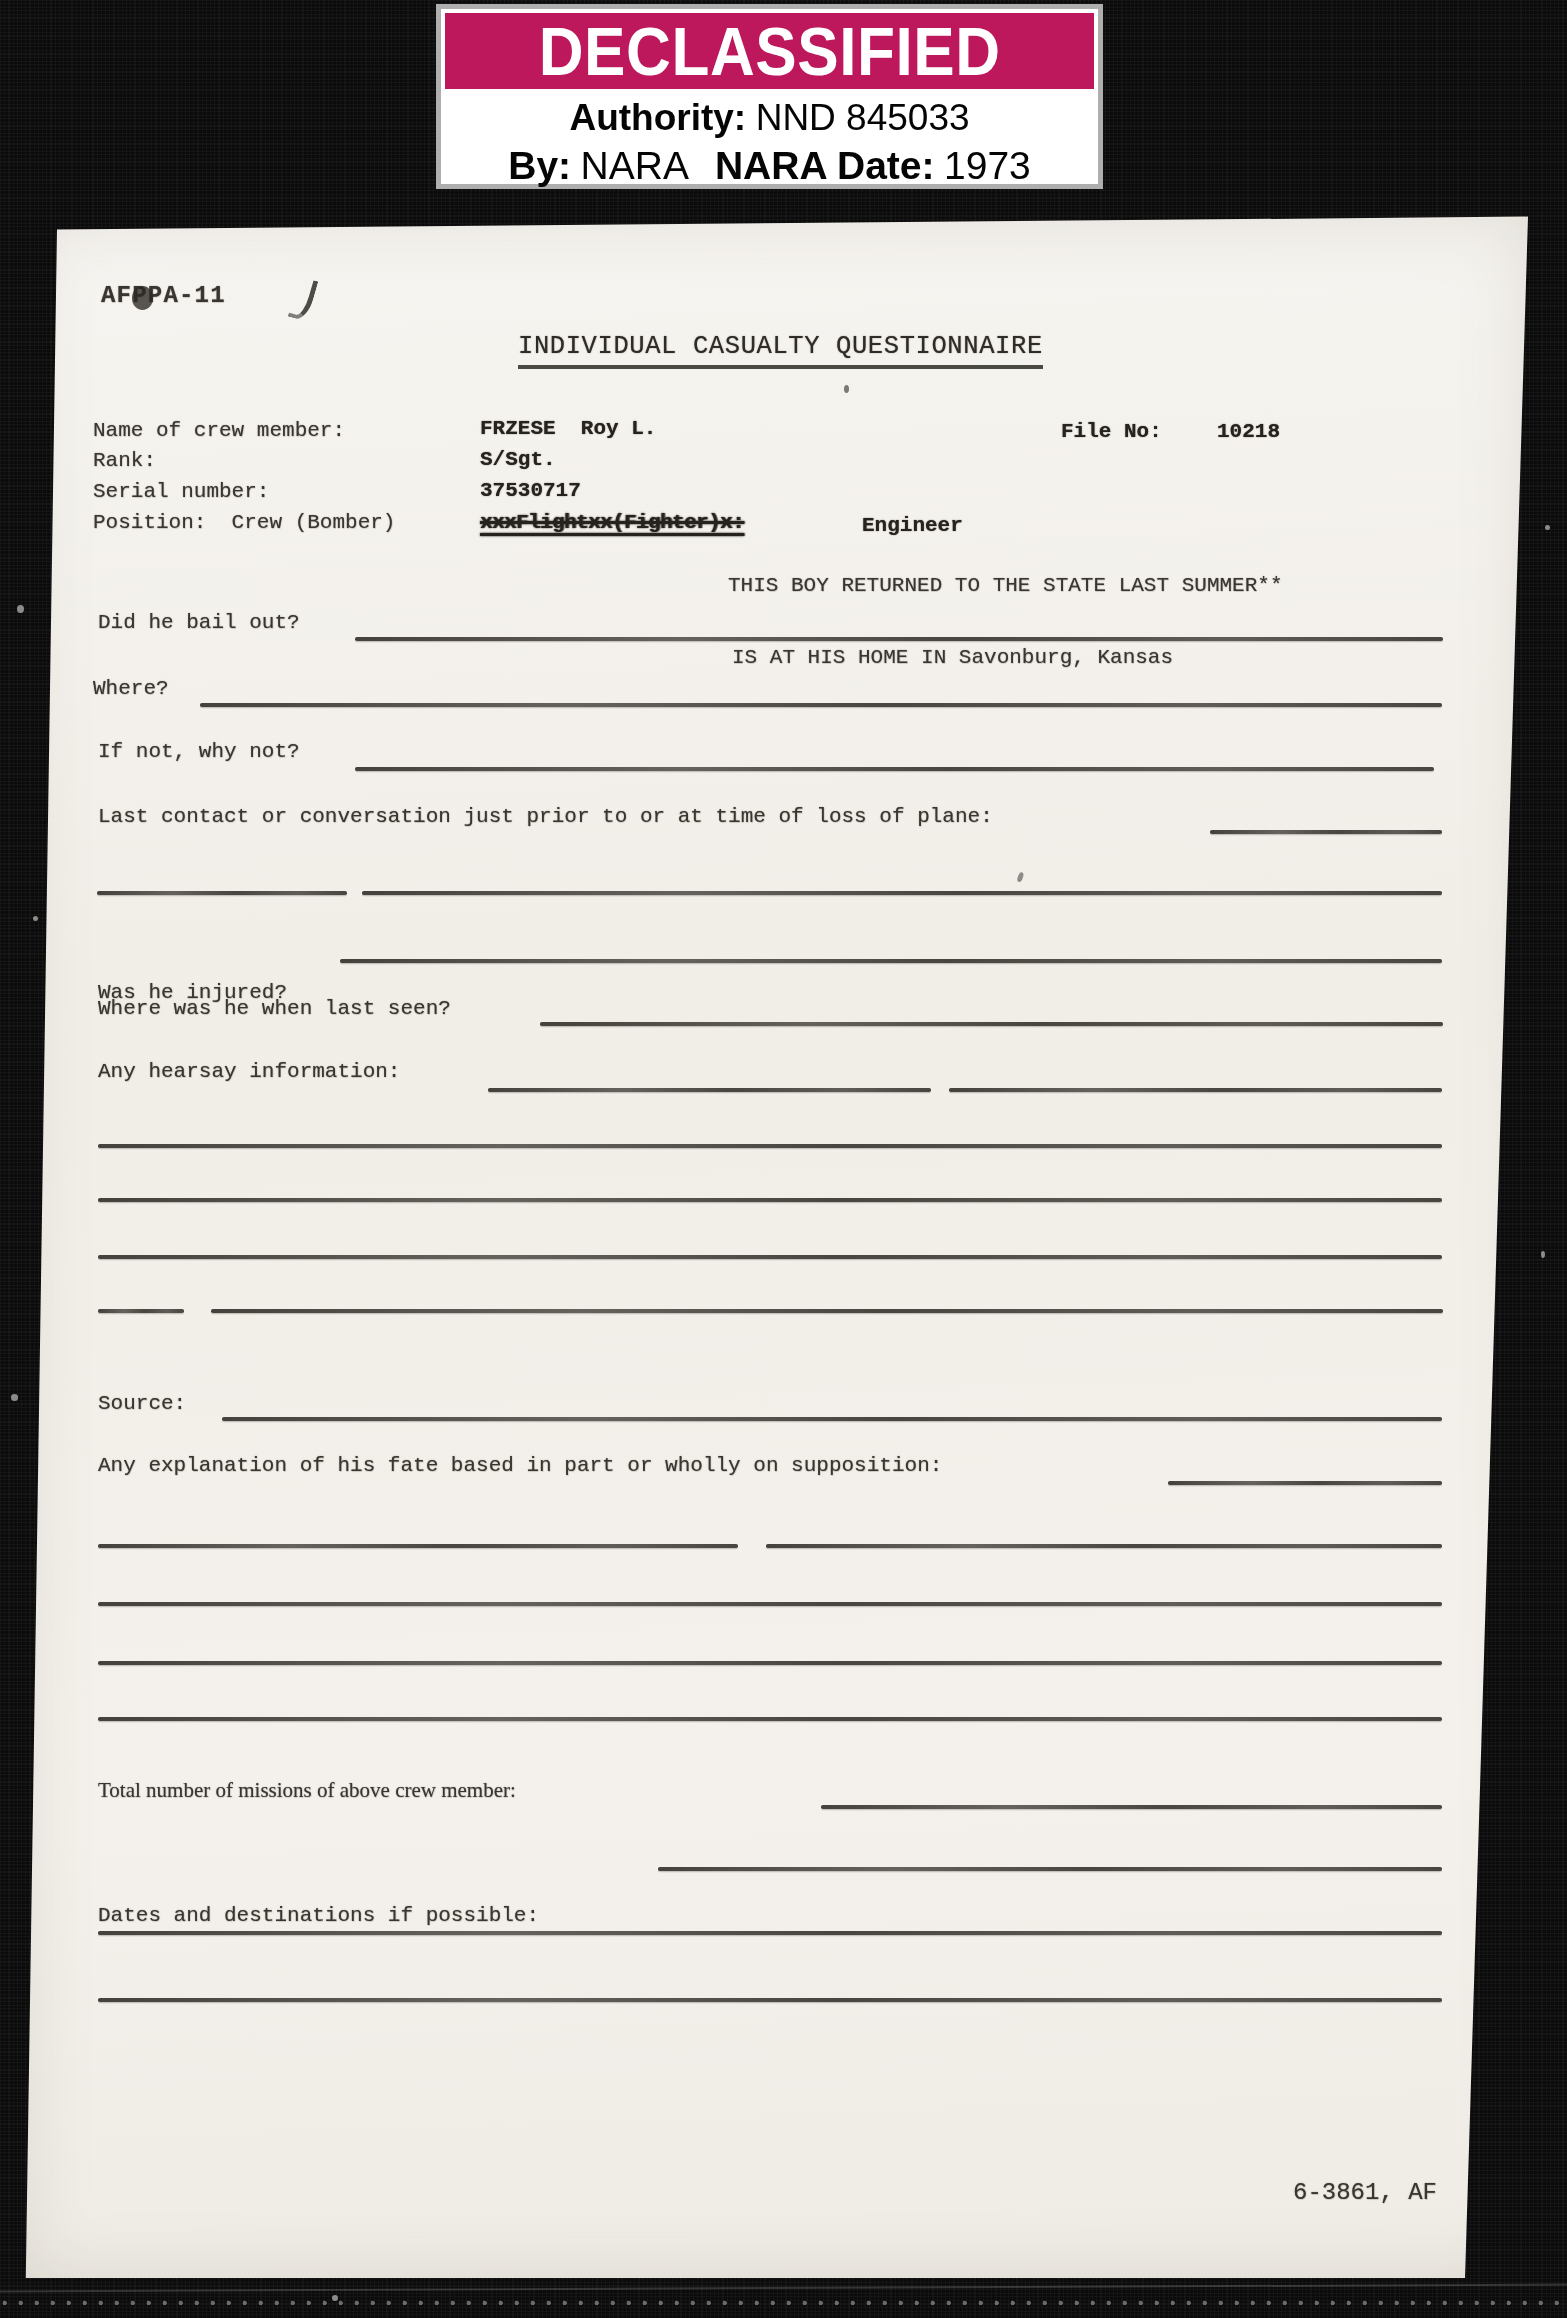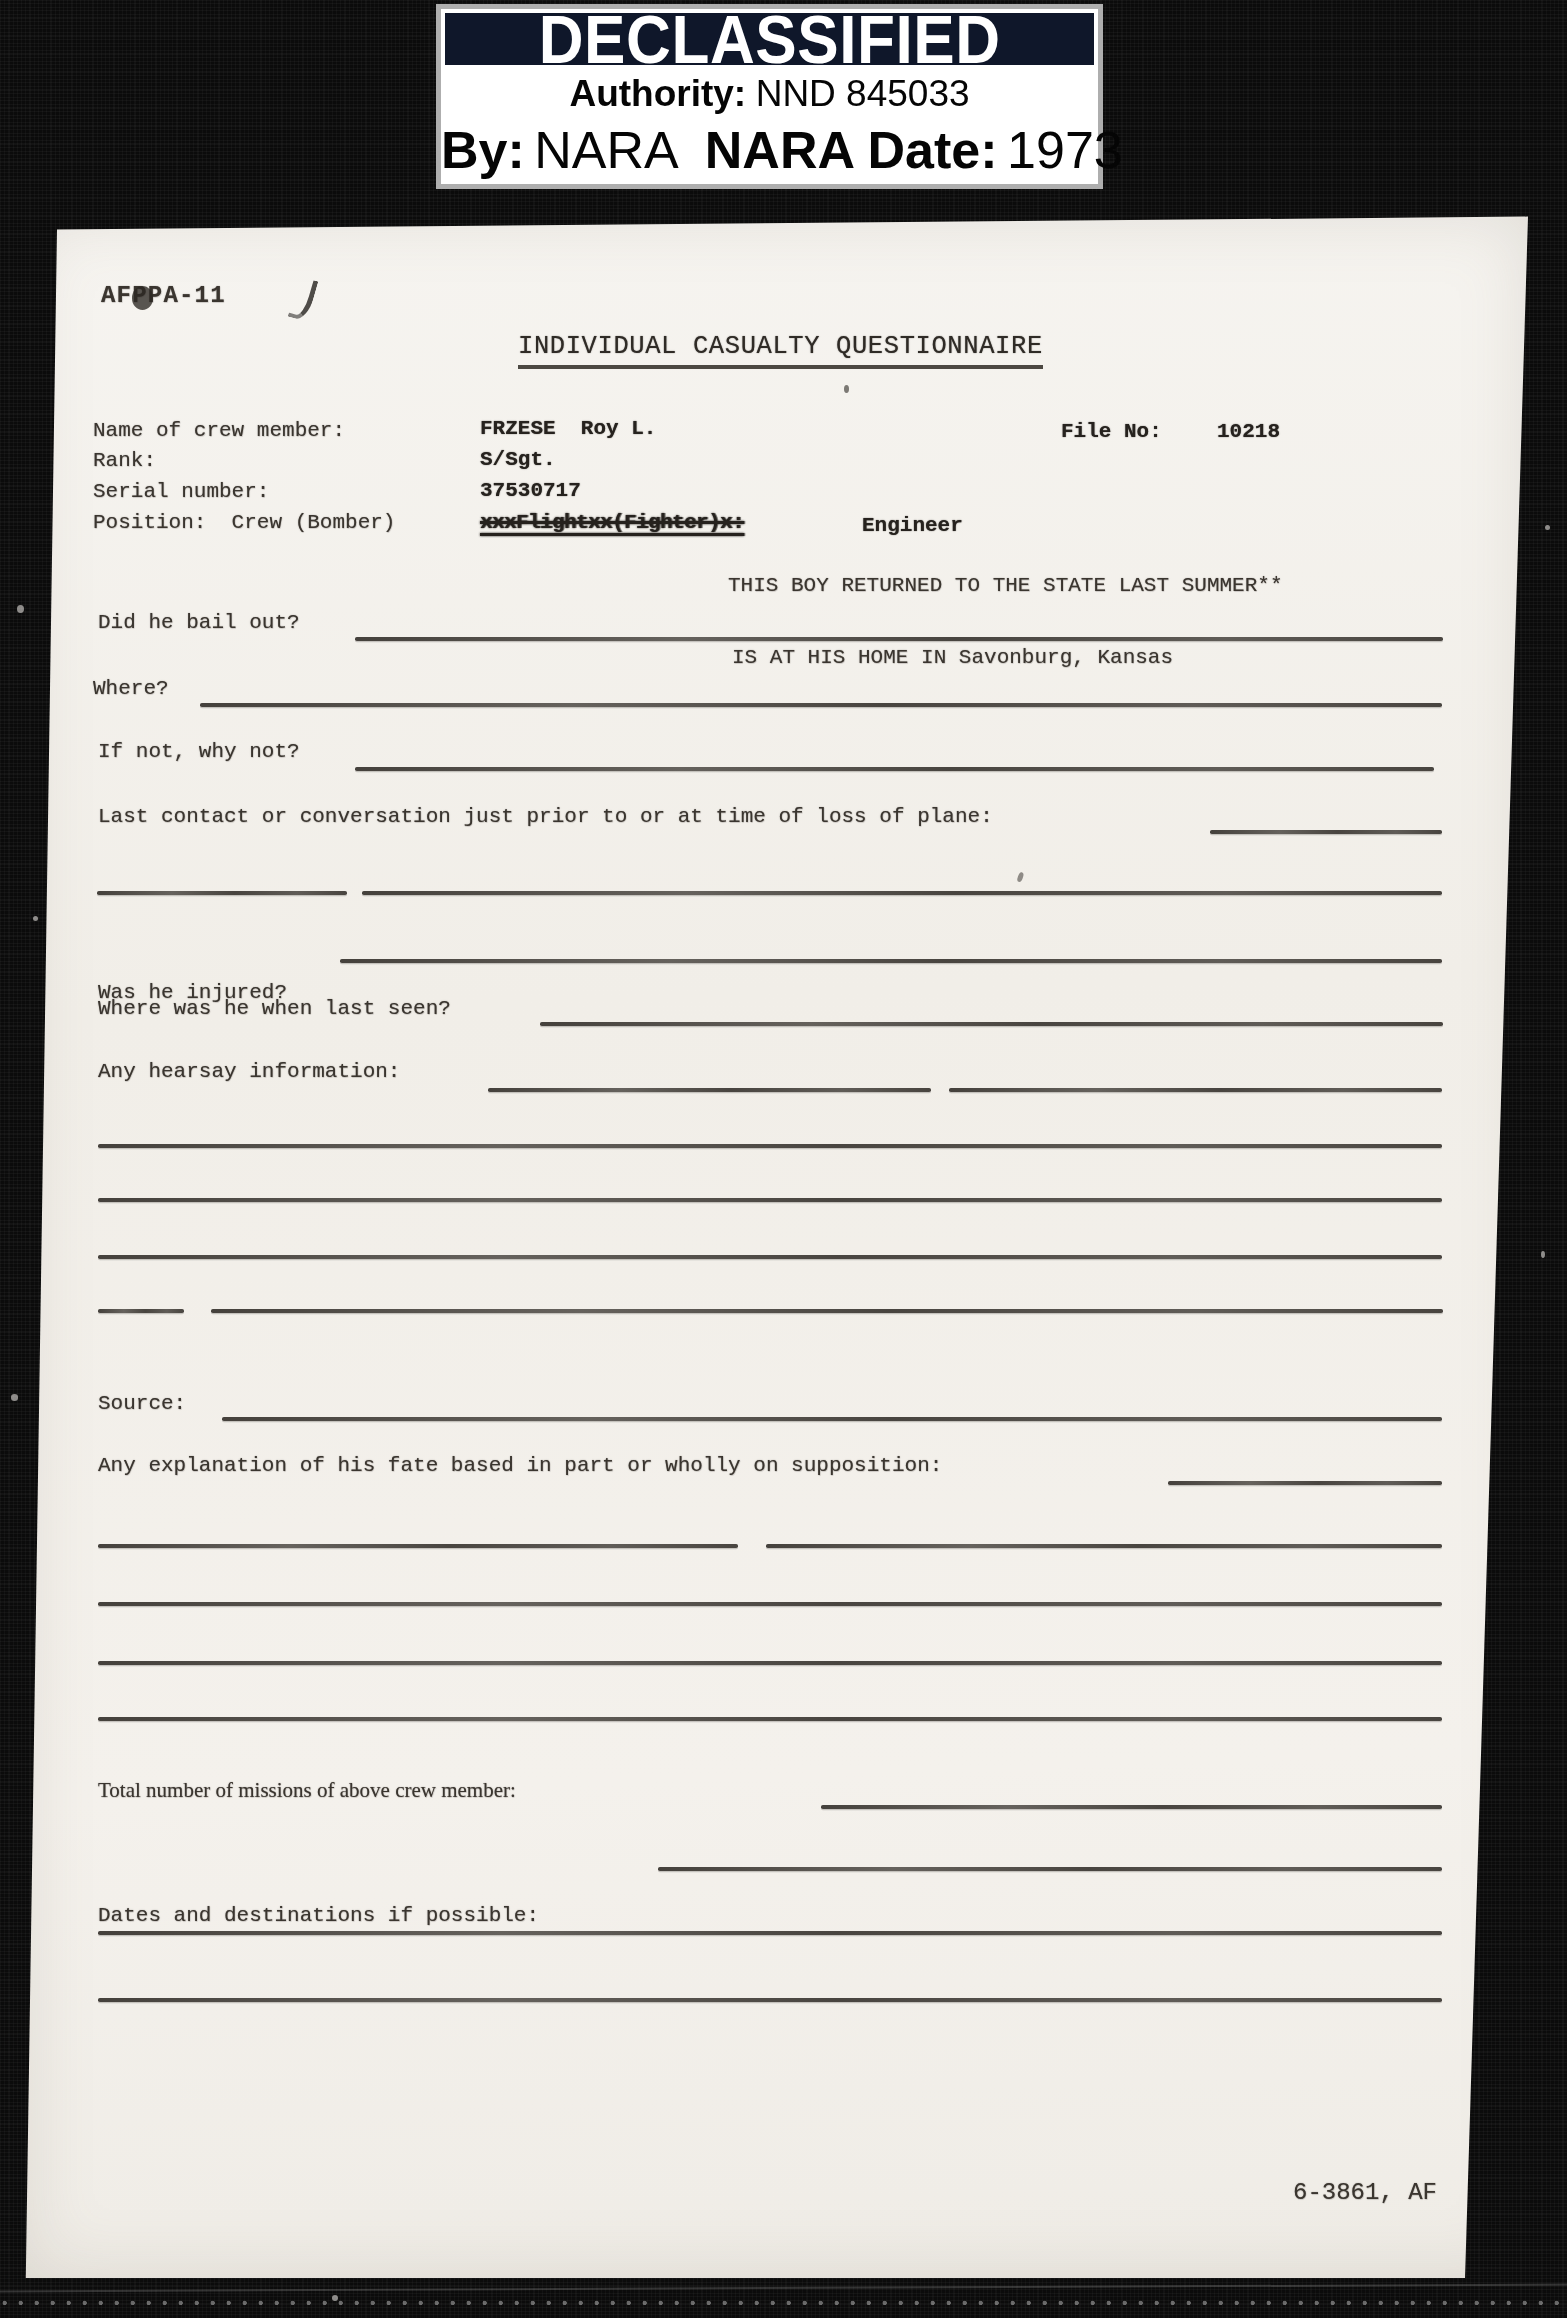--- a/index.html
+++ b/index.html
@@ -45,30 +45,30 @@
     background:linear-gradient(90deg, rgba(54,50,45,.92), rgba(54,50,45,.75) 30%, rgba(54,50,45,.9) 55%, rgba(54,50,45,.78) 80%, rgba(54,50,45,.9));
     box-shadow:0 1.2px 0.6px rgba(60,55,50,.25);
   }
   
   .stamp{
     position:absolute;left:436px;top:3.6px;width:667px;height:185px;z-index:10;
     background:#ffffff;border:5.3px solid #aeaeae;box-sizing:border-box;
     font-family:"Liberation Sans","DejaVu Sans",sans-serif;color:#050505;
   }
   .stamp-band{
-    margin:4.2px 4.2px 0 4.2px;height:52px;background:#0f172a;
+    margin:4.2px 4.2px 0 4.2px;height:76px;background:#be185d;
     display:flex;align-items:center;justify-content:center;
   }
   .stamp-band span{
     color:#ffffff;font-weight:700;font-size:66px;letter-spacing:0.6px;
     transform:scaleX(.94) scaleY(1.04);white-space:nowrap;
   }
   .stamp-line{white-space:nowrap;text-align:center;}
   .stamp-auth{margin-top:8.3px;font-size:37px;}
-  .stamp-by{margin-top:4.7px;font-size:52px;}
+  .stamp-by{margin-top:4.7px;font-size:39px;}
   .stamp-line b{font-weight:700;}
   .gap-left{margin-left:26px;}
   .sp{margin-left:9.5px;}
   
   .blot{position:absolute;z-index:4;background:#2b2823;border-radius:50%;}
   .hook{
     position:absolute;z-index:4;width:15.4px;height:38px;
     border-right:5.3px solid rgba(32,29,25,.78);border-bottom:4.2px solid rgba(32,29,25,.55);
     border-radius:0 0 60% 0;transform:rotate(16deg);
   }

